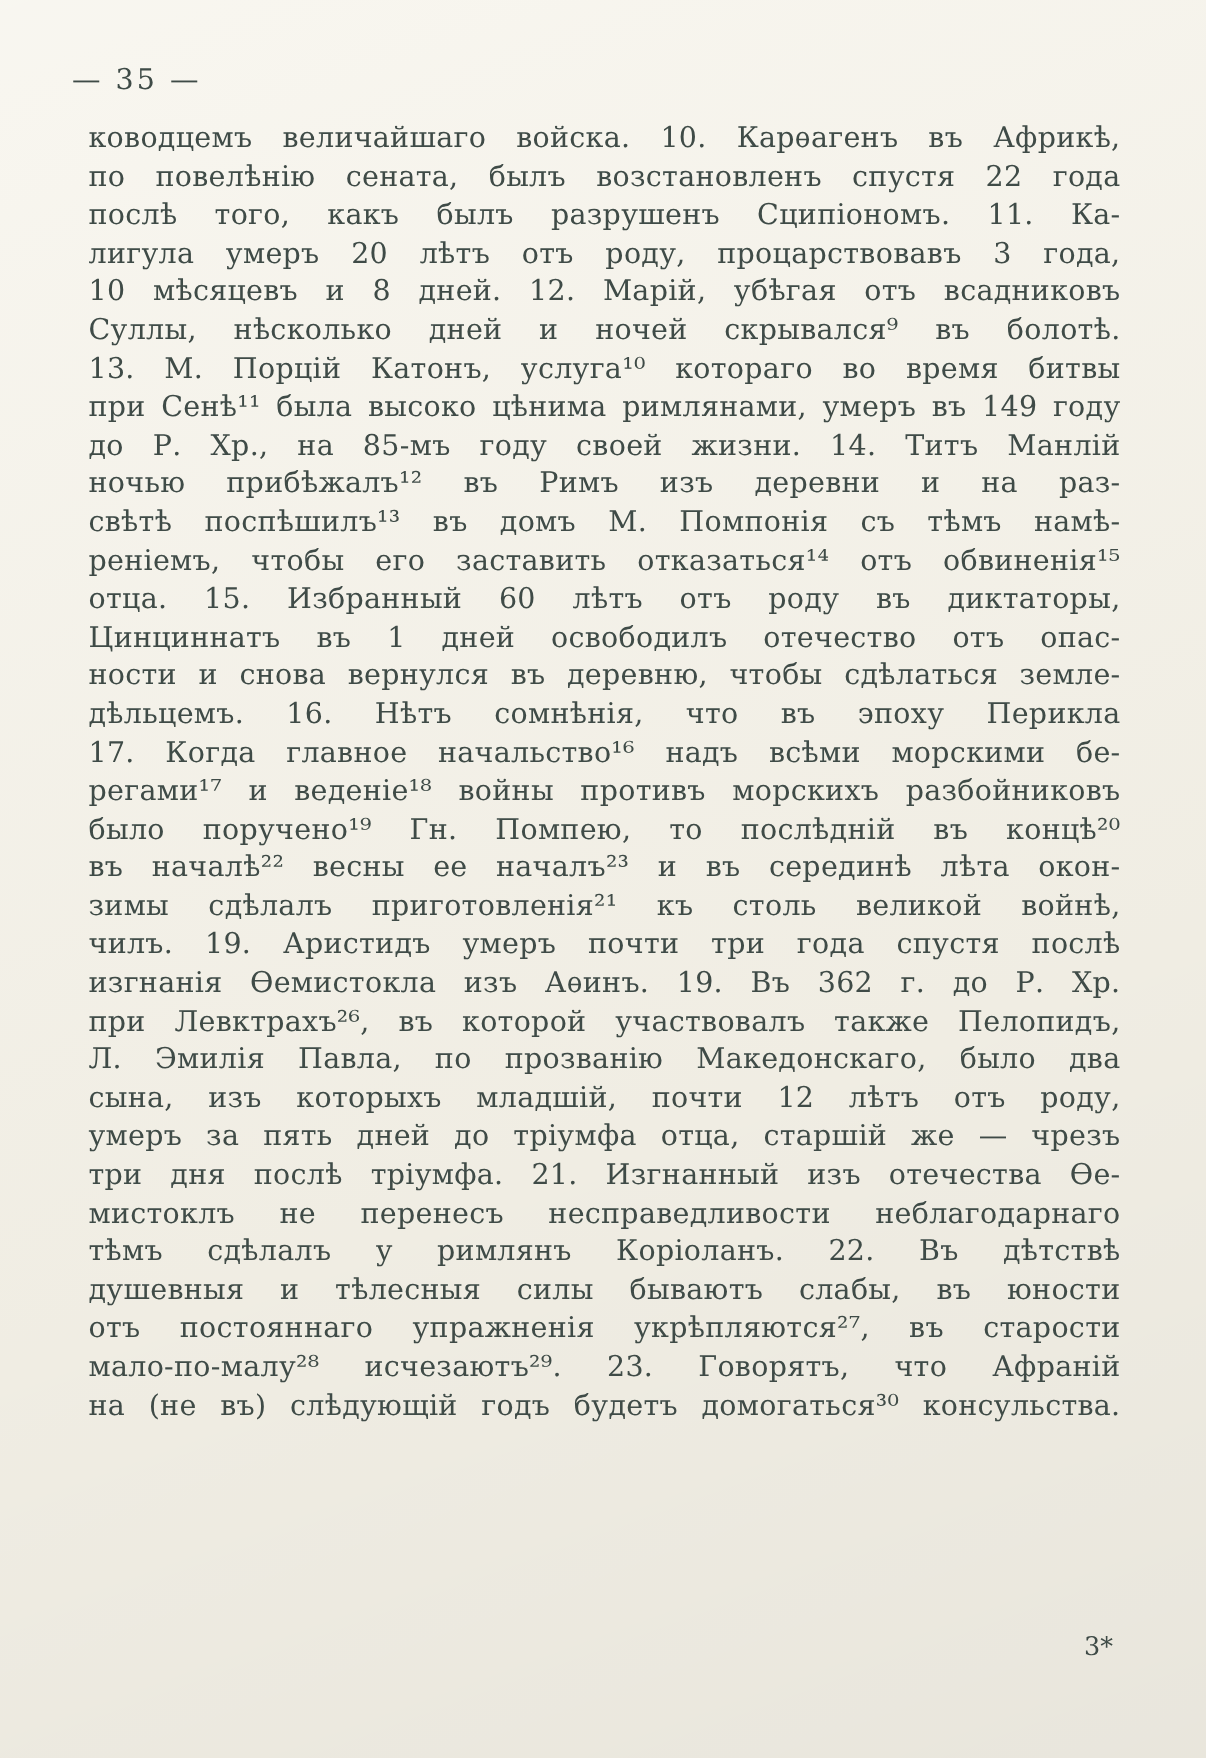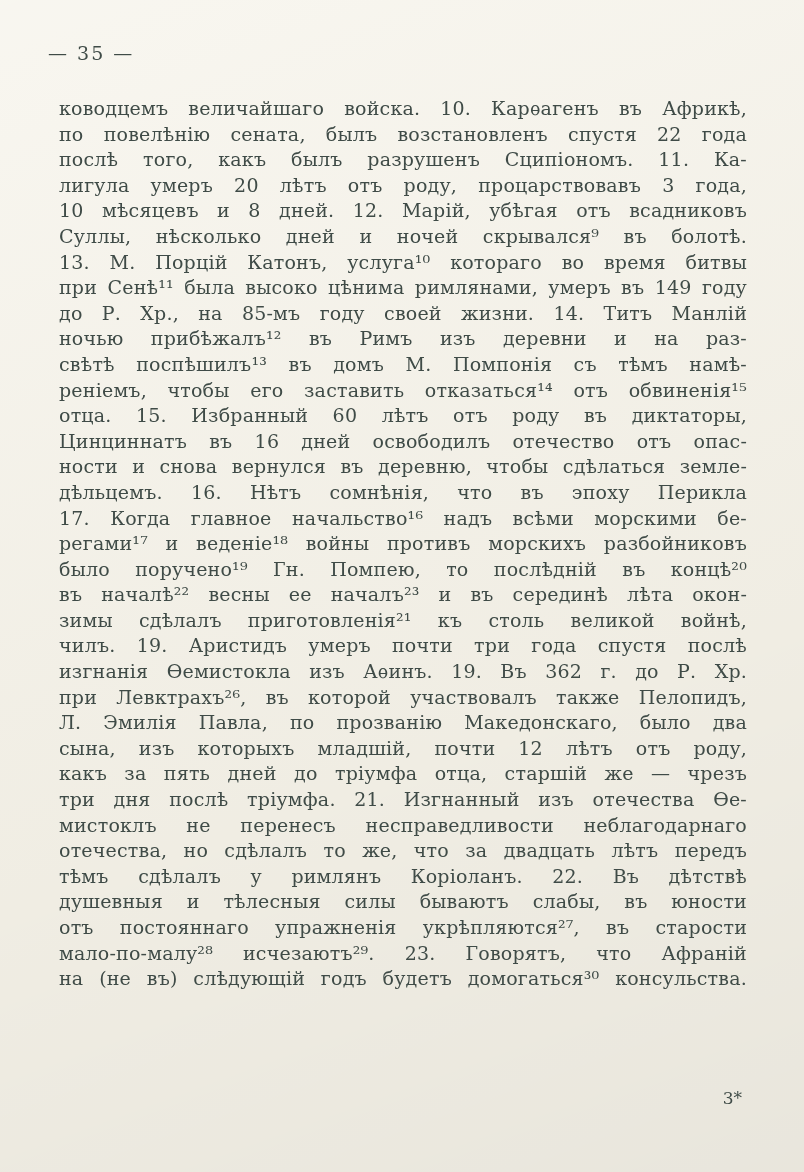--- a/index.html
+++ b/index.html
@@ -19,21 +19,21 @@
   .page-number{
     position:absolute;
     top:42px;left:0;width:100%;
     text-align:left;
     font-size:19px;
     letter-spacing:2px;
     margin-left:48px;
   }
   .text-block{
     position:absolute;
-    top:96px;left:59px;width:688px;
+    top:80px;left:59px;width:688px;
     font-size:19px;
     line-height:25.6px;
     letter-spacing:0.2px;
   }
   .text-line{
     text-align:justify;
     text-align-last:justify;
     -moz-text-align-last:justify;
     white-space:normal;
   }
@@ -56,37 +56,36 @@
     <div class="text-line">лигула умеръ 20 лѣтъ отъ роду, процарствовавъ 3 года,</div>
     <div class="text-line">10 мѣсяцевъ и 8 дней. 12. Марій, убѣгая отъ всадниковъ</div>
     <div class="text-line">Суллы, нѣсколько дней и ночей скрывался⁹ въ болотѣ.</div>
     <div class="text-line">13. М. Порцій Катонъ, услуга¹⁰ котораго во время битвы</div>
     <div class="text-line">при Сенѣ¹¹ была высоко цѣнима римлянами, умеръ въ 149 году</div>
     <div class="text-line">до Р. Хр., на 85-мъ году своей жизни. 14. Титъ Манлій</div>
     <div class="text-line">ночью прибѣжалъ¹² въ Римъ изъ деревни и на раз-</div>
     <div class="text-line">свѣтѣ поспѣшилъ¹³ въ домъ М. Помпонія съ тѣмъ намѣ-</div>
     <div class="text-line">реніемъ, чтобы его заставить отказаться¹⁴ отъ обвиненія¹⁵</div>
     <div class="text-line">отца. 15. Избранный 60 лѣтъ отъ роду въ диктаторы,</div>
-    <div class="text-line">Цинциннатъ въ 16 дней освободилъ отечество отъ опас-</div>
+    <div class="text-line">Цинциннатъ въ 1 дней освободилъ отечество отъ опас-</div>
     <div class="text-line">ности и снова вернулся въ деревню, чтобы сдѣлаться земле-</div>
     <div class="text-line">дѣльцемъ. 16. Нѣтъ сомнѣнія, что въ эпоху Перикла</div>
     <div class="text-line">17. Когда главное начальство¹⁶ надъ всѣми морскими бе-</div>
     <div class="text-line">регами¹⁷ и веденіе¹⁸ войны противъ морскихъ разбойниковъ</div>
     <div class="text-line">было поручено¹⁹ Гн. Помпею, то послѣдній въ концѣ²⁰</div>
     <div class="text-line">въ началѣ²² весны ее началъ²³ и въ серединѣ лѣта окон-</div>
     <div class="text-line">зимы сдѣлалъ приготовленія²¹ къ столь великой войнѣ,</div>
     <div class="text-line">чилъ. 19. Аристидъ умеръ почти три года спустя послѣ</div>
     <div class="text-line">изгнанія Ѳемистокла изъ Аѳинъ. 19. Въ 362 г. до Р. Хр.</div>
     <div class="text-line">при Левктрахъ²⁶, въ которой участвовалъ также Пелопидъ,</div>
     <div class="text-line">Л. Эмилія Павла, по прозванію Македонскаго, было два</div>
     <div class="text-line">сына, изъ которыхъ младшій, почти 12 лѣтъ отъ роду,</div>
-    <div class="text-line">какъ за пять дней до тріумфа отца, старшій же — чрезъ</div>
+    <div class="text-line">умеръ за пять дней до тріумфа отца, старшій же — чрезъ</div>
     <div class="text-line">три дня послѣ тріумфа. 21. Изгнанный изъ отечества Ѳе-</div>
     <div class="text-line">мистоклъ не перенесъ несправедливости неблагодарнаго</div>
-    <div class="text-line">отечества, но сдѣлалъ то же, что за двадцать лѣтъ передъ</div>
     <div class="text-line">тѣмъ сдѣлалъ у римлянъ Коріоланъ. 22. Въ дѣтствѣ</div>
     <div class="text-line">душевныя и тѣлесныя силы бываютъ слабы, въ юности</div>
     <div class="text-line">отъ постояннаго упражненія укрѣпляются²⁷, въ старости</div>
     <div class="text-line">мало-по-малу²⁸ исчезаютъ²⁹. 23. Говорятъ, что Афраній</div>
     <div class="text-line">на (не въ) слѣдующій годъ будетъ домогаться³⁰ консульства.</div>
   </div>
 
 <div class="signature-mark">3*</div>
 
 </body></html>

